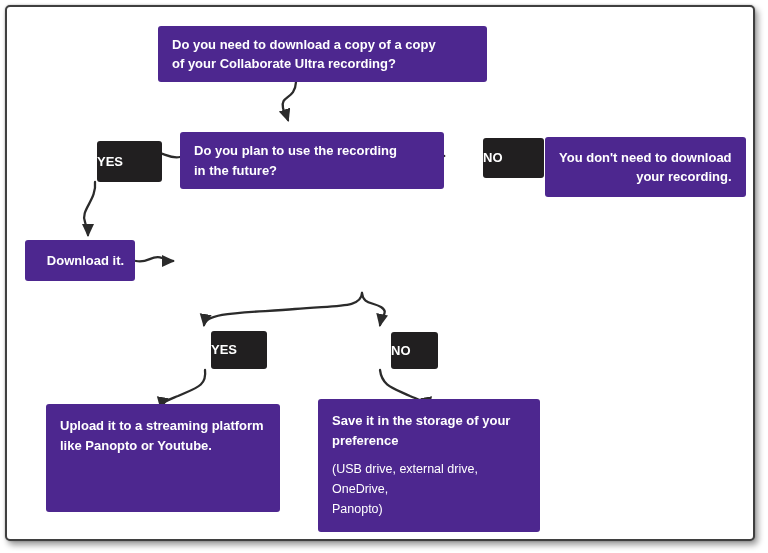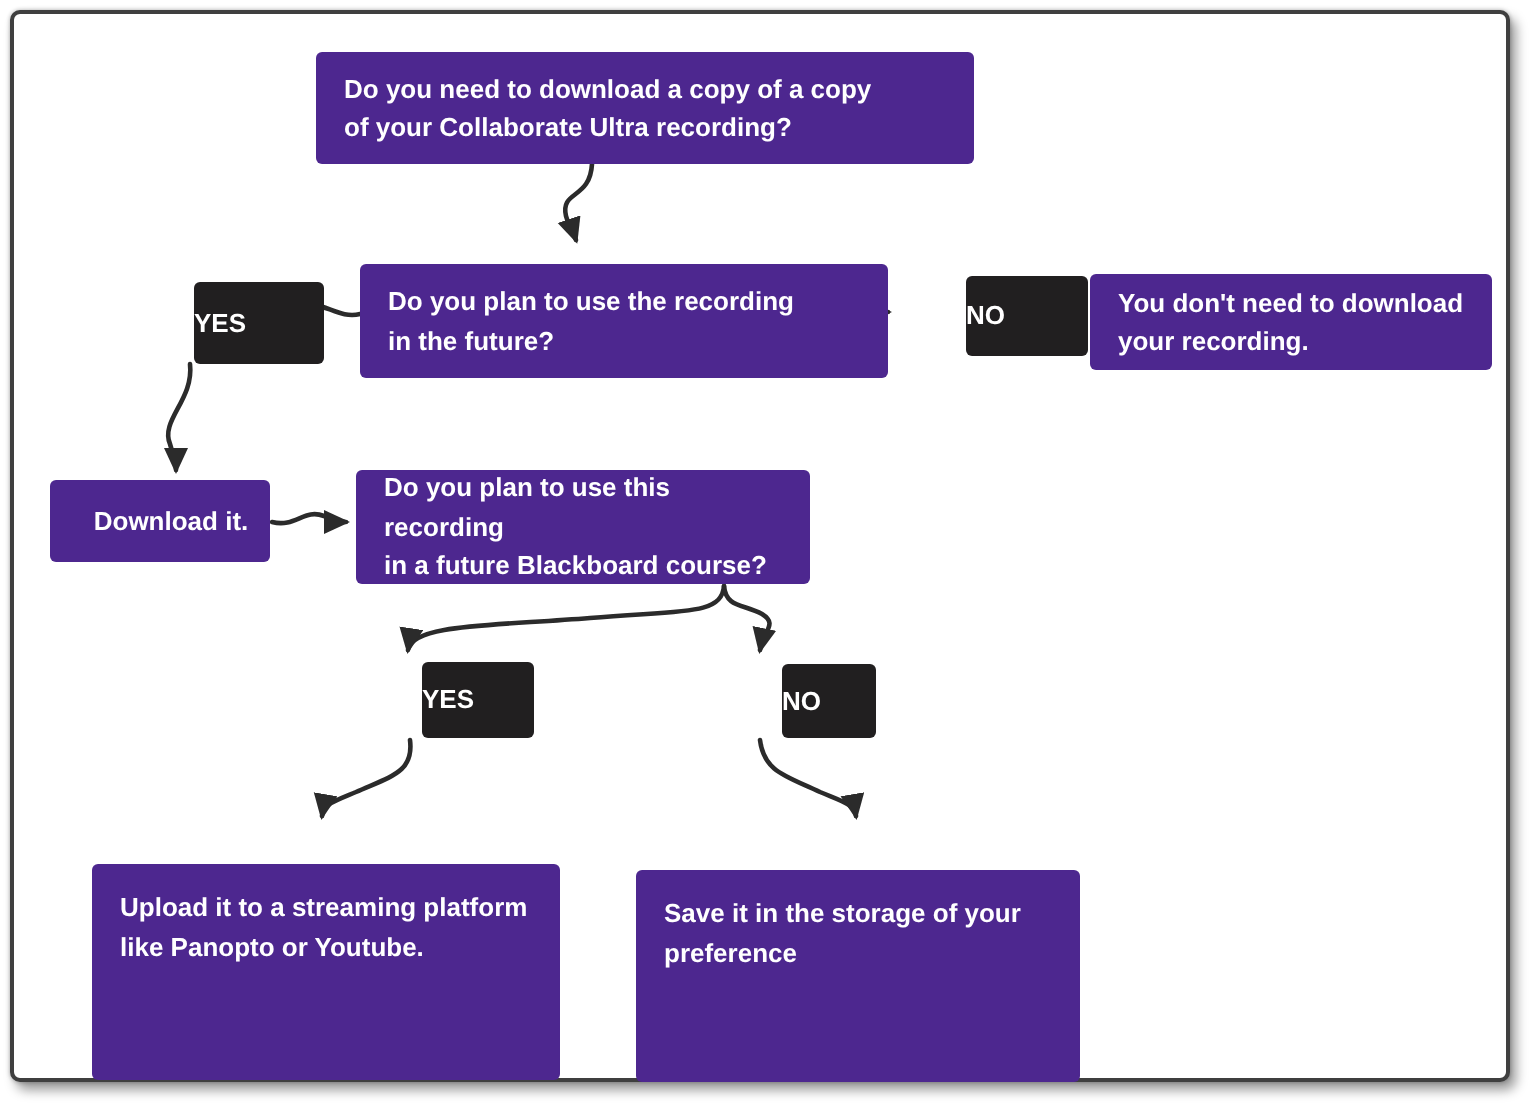--- a/index.html
+++ b/index.html
@@ -71,27 +71,27 @@
     font-weight:normal;
     font-size:12.5px;
     margin-top:9px;
     line-height:1.6;
   }
   
   #n-q1      {left:158px;top:26px; width:329px;height:56px;}
   #n-q2      {left:180px;top:132px;width:264px;height:57px;}
   #n-yes1    {left:62px; top:141px;width:65px; height:41px;}
   #n-no1     {left:448px;top:138px;width:61px; height:40px;}
-  #n-noresult{left:545px;top:137px;width:201px;height:48px;}
+  #n-noresult{left:545px;top:137px;width:201px;height:60px;text-align:right;}
   #n-download{left:25px; top:240px;width:110px;height:41px;}
   #n-q3      {left:178px;top:235px;width:227px;height:57px;}
   #n-yes2    {left:176px;top:331px;width:56px; height:38px;}
   #n-no2     {left:356px;top:332px;width:47px; height:37px;}
-  #n-upload  {left:46px; top:432px;width:234px;height:108px;gap:40px;}
-  #n-save    {left:318px;top:435px;width:222px;height:106px;}
+  #n-upload  {left:46px; top:404px;width:234px;height:108px;gap:40px;}
+  #n-save    {left:318px;top:399px;width:222px;height:133px;}
 </style>
 </head>
 <body>
 
 <div class="stage">
   <div class="frame"></div>
 
   <svg class="connectors" viewBox="0 0 768 553">
     <defs>
       <marker id="arw" markerUnits="userSpaceOnUse" markerWidth="14" markerHeight="13" refX="11" refY="6" orient="auto">
@@ -130,35 +130,33 @@
 
   <div id="n-noresult" class="node purple question">
     <span class="node-text">You don't need to download
 your recording.</span>
   </div>
 
   <div id="n-download" class="node purple center">
     <span class="node-text">Download it.</span>
   </div>
 
-  <div id="n-q3" class="node purple question">
-    <span class="node-text">Do you plan to use this recording
-in a future Blackboard course?</span>
-  </div>
 
   <div id="n-yes2" class="node black">
     <span class="node-text">YES</span>
   </div>
 
   <div id="n-no2" class="node black">
     <span class="node-text">NO</span>
   </div>
 
   <div id="n-upload" class="node purple tall">
     <span class="node-text">Upload it to a streaming platform
 like Panopto or Youtube.</span>
   </div>
 
   <div id="n-save" class="node purple tall">
     <span class="node-text">Save it in the storage of your
 preference</span>
+    <span class="node-note">(USB drive, external drive, OneDrive,
+Panopto)</span>
   </div>
 </div>
 
 </body></html>

